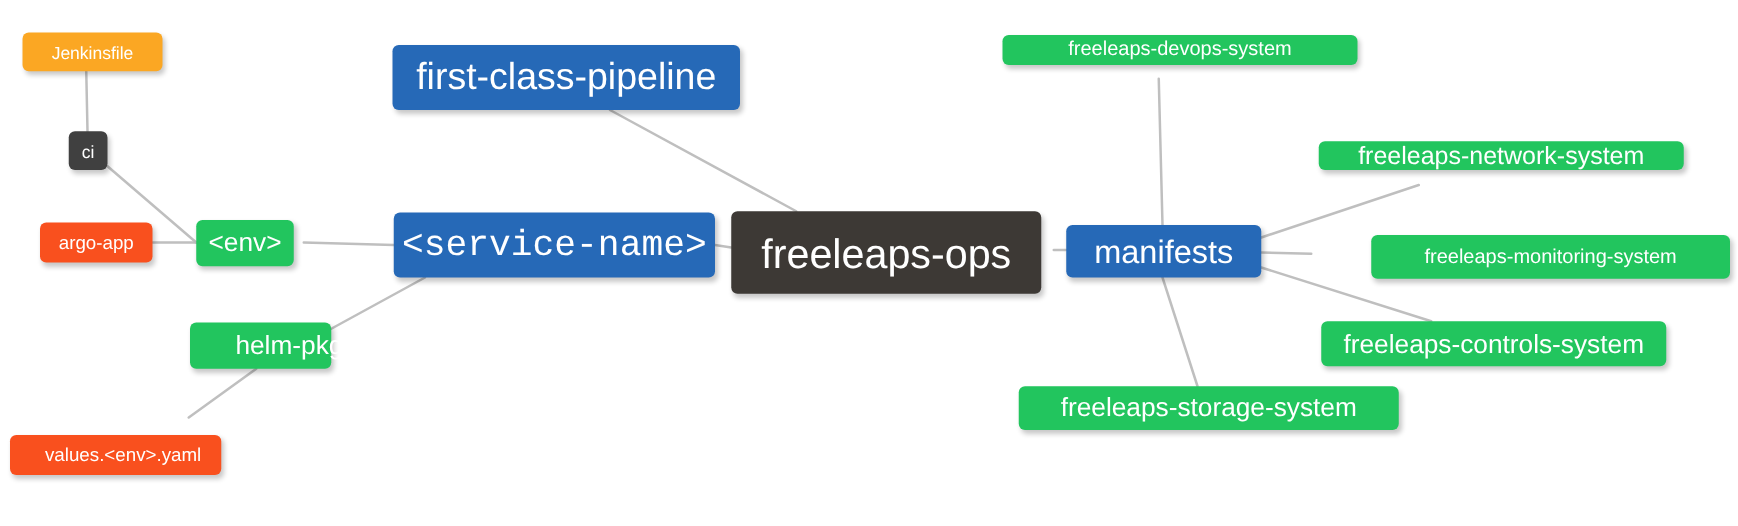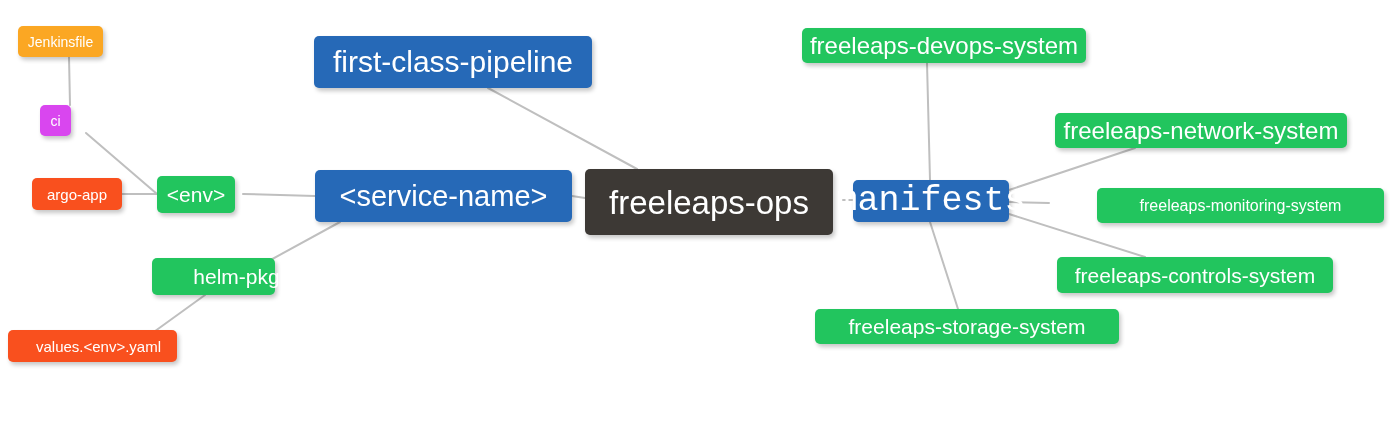--- a/index.html
+++ b/index.html
@@ -54,54 +54,54 @@
       <line x1="488" y1="88" x2="637" y2="169" stroke="#bfbfbf" stroke-width="2" stroke-linecap="round"></line>
       <line x1="572" y1="196" x2="585" y2="198" stroke="#bfbfbf" stroke-width="2" stroke-linecap="round"></line>
       <line x1="843" y1="200" x2="853" y2="200" stroke="#bfbfbf" stroke-width="2" stroke-linecap="round"></line>
       <line x1="930" y1="180" x2="927" y2="63" stroke="#bfbfbf" stroke-width="2" stroke-linecap="round"></line>
       <line x1="1009" y1="190" x2="1135" y2="148" stroke="#bfbfbf" stroke-width="2" stroke-linecap="round"></line>
       <line x1="1009" y1="202" x2="1049" y2="203" stroke="#bfbfbf" stroke-width="2" stroke-linecap="round"></line>
       <line x1="1009" y1="214" x2="1145" y2="257" stroke="#bfbfbf" stroke-width="2" stroke-linecap="round"></line>
       <line x1="930" y1="222" x2="958" y2="309" stroke="#bfbfbf" stroke-width="2" stroke-linecap="round"></line>
     </svg>
   <div id="node-layer">
-      <div class="node" style="left: 18px; top: 26px; width: 85px; height: 31px; background: rgb(251, 167, 35); font-size: 14px;">
+      <div class="node" style="left: 18px; top: 26px; width: 112px; height: 31px; background: rgb(251, 167, 35); font-size: 14px;">
         <span>Jenkinsfile</span>
       </div>
-      <div class="node" style="left: 40px; top: 105px; width: 31px; height: 31px; background: #d946ef; font-size: 14px;">
+      <div class="node" style="left: 55px; top: 105px; width: 31px; height: 31px; background: #404040; font-size: 14px;">
         <span>ci</span>
       </div>
       <div class="node" style="left: 32px; top: 178px; width: 90px; height: 32px; background: rgb(249, 80, 30); font-size: 15px;">
         <span>argo-app</span>
       </div>
       <div class="node" style="left: 157px; top: 176px; width: 78px; height: 37px; background: rgb(34, 197, 94); font-size: 21px;">
         <span>&lt;env&gt;</span>
       </div>
-      <div class="node" style="left: 152px; top: 258px; width: 123px; height: 37px; background: rgb(34, 197, 94); font-size: 21px; padding-left: 46px;">
+      <div class="node" style="left: 152px; top: 258px; width: 113px; height: 37px; background: rgb(34, 197, 94); font-size: 21px; padding-left: 46px;">
         <span>helm-pkg</span>
       </div>
-      <div class="node" style="left: 8px; top: 330px; width: 169px; height: 32px; background: rgb(249, 80, 30); font-size: 15px; padding-left: 12px;">
+      <div class="node" style="left: 8px; top: 348px; width: 169px; height: 32px; background: rgb(249, 80, 30); font-size: 15px; padding-left: 12px;">
         <span>values.&lt;env&gt;.yaml</span>
       </div>
       <div class="node" style="left: 314px; top: 36px; width: 278px; height: 52px; background: rgb(38, 105, 183); font-size: 30px; text-align: center;">
         <span>first-class-pipeline</span>
       </div>
-      <div class="node" style="left: 315px; top: 170px; width: 257px; height: 52px; background: rgb(38, 105, 183); font-size: 29px;">
+      <div class="node" style="left: 315px; top: 170px; width: 257px; height: 52px; background: rgb(38, 105, 183); font-size: 29px; font-family: Liberation Mono, monospace;">
         <span>&lt;service-name&gt;</span>
       </div>
       <div class="node" style="left: 585px; top: 169px; width: 248px; height: 66px; background: rgb(61, 57, 53); font-size: 33px; text-align: right;">
         <span>freeleaps-ops</span>
       </div>
-      <div class="node" style="left: 853px; top: 180px; width: 156px; height: 42px; background: rgb(38, 105, 183); font-size: 35px; font-family: Liberation Mono, monospace;">
+      <div class="node" style="left: 853px; top: 180px; width: 156px; height: 42px; background: rgb(38, 105, 183); font-size: 26px;">
         <span>manifests</span>
       </div>
-      <div class="node" style="left: 802px; top: 28px; width: 284px; height: 35px; background: rgb(34, 197, 94); font-size: 24px; justify-content: center;">
+      <div class="node" style="left: 802px; top: 28px; width: 284px; height: 24px; background: rgb(34, 197, 94); font-size: 16px; justify-content: center;">
         <span>freeleaps-devops-system</span>
       </div>
-      <div class="node" style="left: 1055px; top: 113px; width: 292px; height: 35px; background: rgb(34, 197, 94); font-size: 24px;">
+      <div class="node" style="left: 1055px; top: 113px; width: 292px; height: 23px; background: rgb(34, 197, 94); font-size: 20px;">
         <span>freeleaps-network-system</span>
       </div>
       <div class="node" style="left: 1097px; top: 188px; width: 287px; height: 35px; background: rgb(34, 197, 94); font-size: 16px;">
         <span>freeleaps-monitoring-system</span>
       </div>
       <div class="node" style="left: 1057px; top: 257px; width: 276px; height: 36px; background: rgb(34, 197, 94); font-size: 21px;">
         <span>freeleaps-controls-system</span>
       </div>
       <div class="node" style="left: 815px; top: 309px; width: 304px; height: 35px; background: rgb(34, 197, 94); font-size: 21px;">
         <span>freeleaps-storage-system</span>

